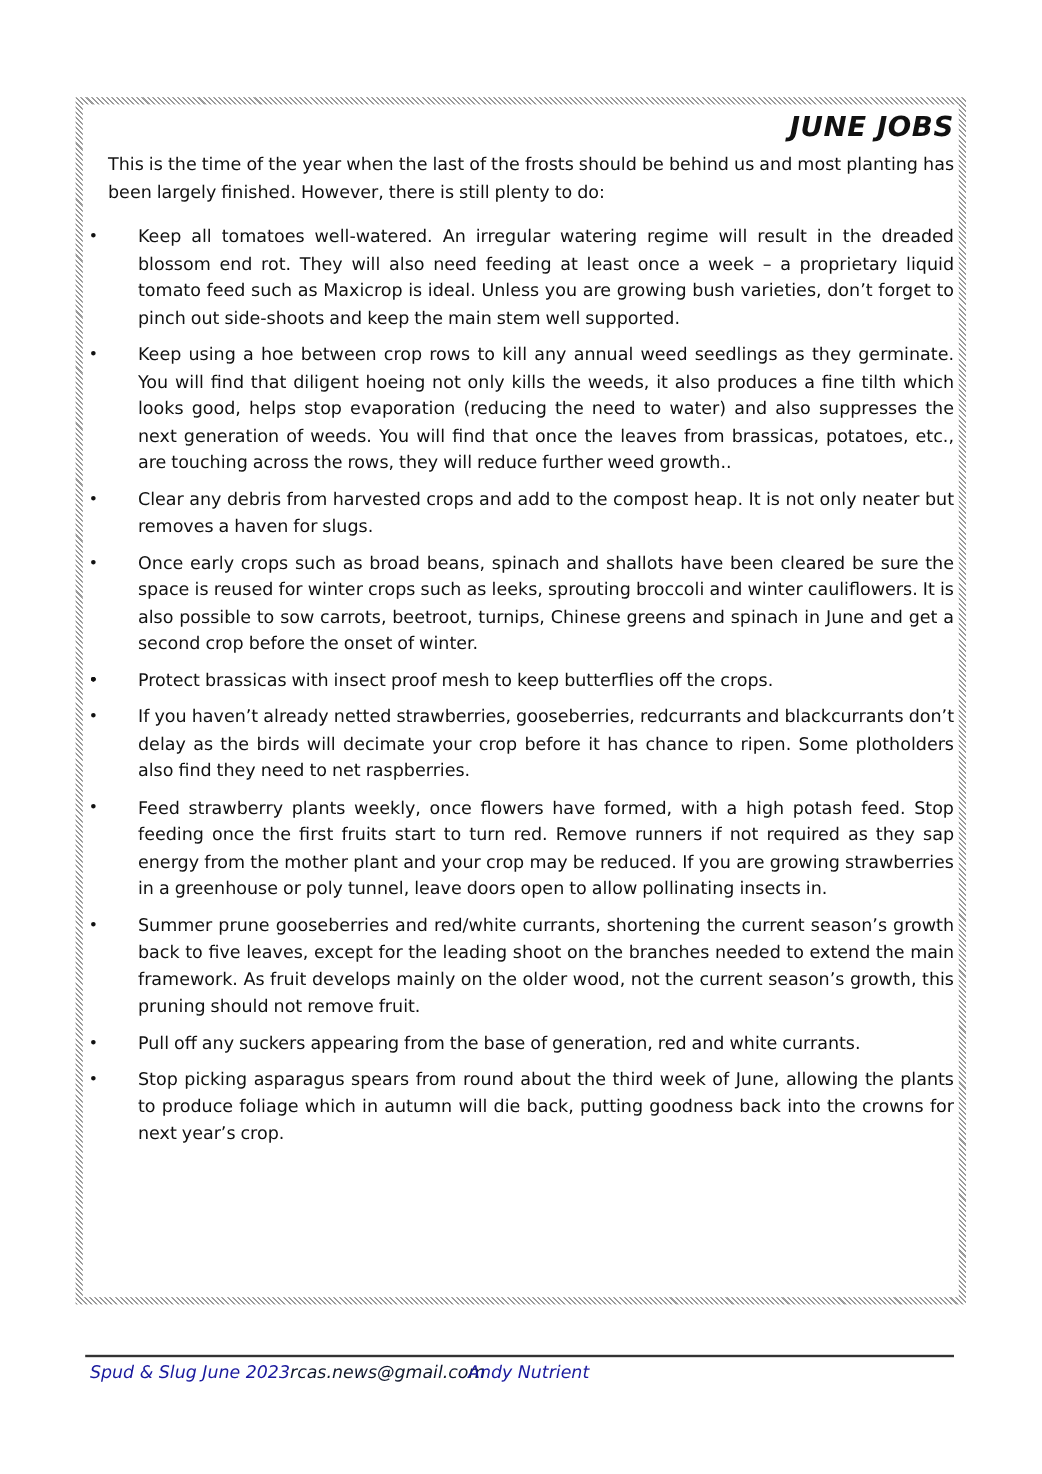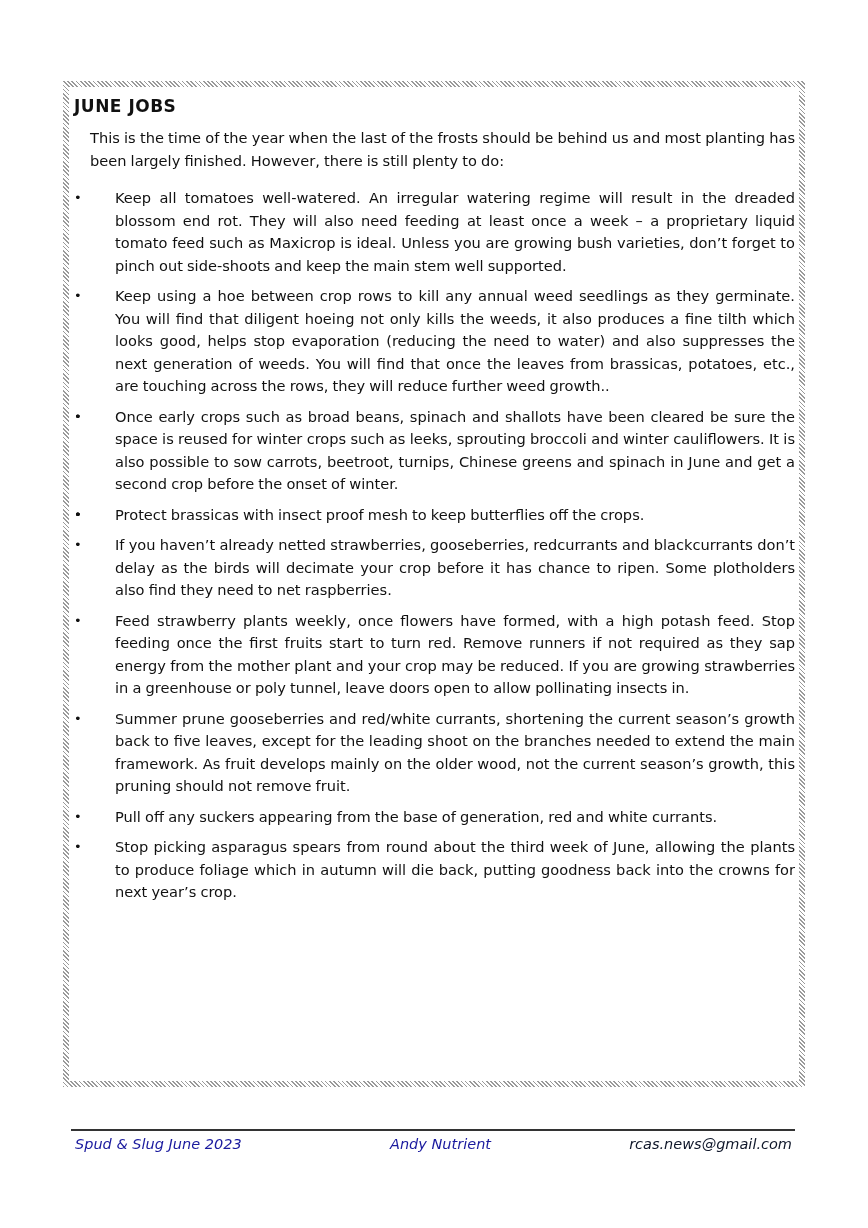--- a/index.html
+++ b/index.html
@@ -13,23 +13,23 @@
       left: 63px; top: 81px; width: 742px; height: 1006px;
       box-sizing: border-box;
       padding: 6px;
       background: repeating-linear-gradient(45deg, #9a9a9a 0 1.2px, #ffffff 1.2px 3px);
     }
     .box-inner {
       width: 100%; height: 100%; background: #ffffff; box-sizing: border-box;
       padding: 6px 4px 0 5px;
     }
     .title {
-      text-align: left;
-      font-weight: bold; 
-      font-size: 17px; letter-spacing: 0.5px;
+      text-align: right;
+      font-weight: bold; font-style: italic;
+      font-size: 23px; letter-spacing: 0.5px;
       margin: 0 0 8px 0;
       height: 26px; line-height: 26px;
     }
     .intro {
       font-size: 14.6px; line-height: 22.5px;
       text-align: justify; margin: 0 0 15px 16px;
       word-spacing: -0.5px;
     }
     ul.jobs { list-style: none; margin: 0; padding: 0; }
     ul.jobs li {
@@ -44,36 +44,36 @@
       position: absolute; left: 0; top: 0; width: 10px;
       font-size: 13px;
     }
     .footer-rule {
       position: absolute; left: 71px; top: 1129px; width: 724px; height: 2px;
       background: #333333;
     }
     .footer {
       position: absolute; left: 75px; top: 1136px; width: 717px;
       font-style: italic; font-size: 14.5px; color: #1a1a9e;
-      display: flex; justify-content: space-between;
+      display: flex; 
     }
     .footer .author { position: absolute; left: 315px; }
     .footer a { color: #0f172a; }
   </style>
 </head>
 <body>
 
 <div class="box">
   <div class="box-inner">
     <div class="title">JUNE JOBS</div>
     <p class="intro">This is the time of the year when the last of the frosts should be behind us and most planting has been largely finished.  However, there is still plenty to do:</p>
     <ul class="jobs">
       <li><span class="bullet">•</span><span>Keep all tomatoes well-watered.  An irregular watering regime will result in the dreaded blossom end rot.  They will also need feeding at least once a week – a proprietary liquid tomato feed such as Maxicrop is ideal.  Unless you are growing bush varieties, don’t forget to pinch out side-shoots and keep the main stem well supported.</span></li>
       <li><span class="bullet">•</span><span>Keep using a hoe between crop rows to kill any annual weed seedlings as they germinate.  You will find that diligent hoeing not only kills the weeds, it also produces a fine tilth which looks good, helps stop evaporation (reducing the need to water) and also suppresses the next generation of weeds.  You will find that once the leaves from brassicas, potatoes, etc., are touching across the rows, they will reduce further weed growth..</span></li>
-      <li><span class="bullet">•</span></li>
+      <li><span class="bullet">•</span><span>Clear any debris from harvested crops and add to the compost heap.  It is not only neater but removes a haven for slugs.</span></li>
       <li><span class="bullet">•</span><span>Once early crops such as broad beans, spinach and shallots have been cleared be sure the space is reused for winter crops such as leeks, sprouting broccoli and winter cauliflowers.  It is also possible to sow carrots, beetroot, turnips, Chinese greens and spinach in June and get a second crop before the onset of winter.</span></li>
       <li><span class="bullet">•</span></li>
       <li><span class="bullet">•</span></li>
       <li><span class="bullet">•</span><span>Protect brassicas with insect proof mesh to keep butterflies off the crops.</span></li>
       <li><span class="bullet">•</span><span>If you haven’t already netted strawberries, gooseberries, redcurrants and blackcurrants don’t delay as the birds will decimate your crop before it has chance to ripen.  Some plotholders also find they need to net raspberries.</span></li>
       <li><span class="bullet">•</span><span>Feed strawberry plants weekly, once flowers have formed, with a high potash feed.  Stop feeding once the first fruits start to turn red.  Remove runners if not required as they sap energy from the mother plant and your crop may be reduced.  If you are growing strawberries in a greenhouse or poly tunnel, leave doors open to allow pollinating insects in.</span></li>
       <li><span class="bullet">•</span><span>Summer prune gooseberries and red/white currants, shortening the current season’s growth back to five leaves, except for the leading shoot on the branches needed to extend the main framework.  As fruit develops mainly on the older wood, not the current season’s growth, this pruning should not remove fruit.</span></li>
       <li><span class="bullet">•</span><span>Pull off any suckers appearing from the base of generation, red and white currants.</span></li>
       <li><span class="bullet">•</span><span>Stop picking asparagus spears from round about the third week of June, allowing the plants to produce foliage which in autumn will die back, putting goodness back into the crowns for next year’s crop.</span></li>
     </ul>

